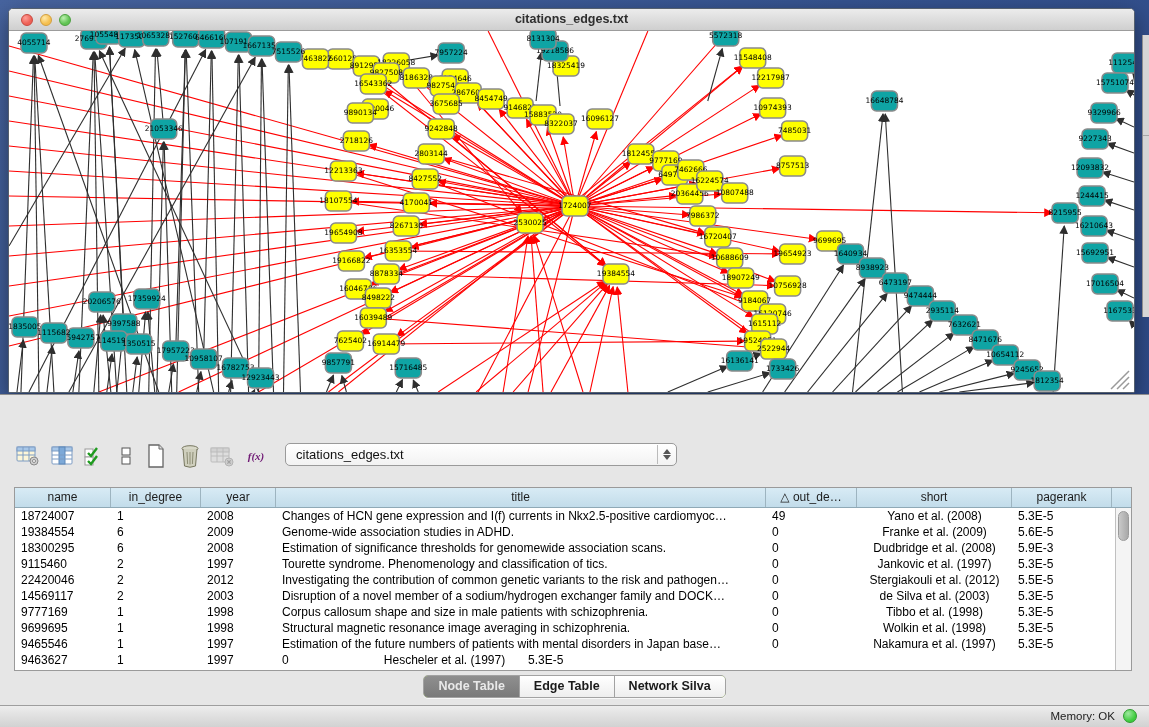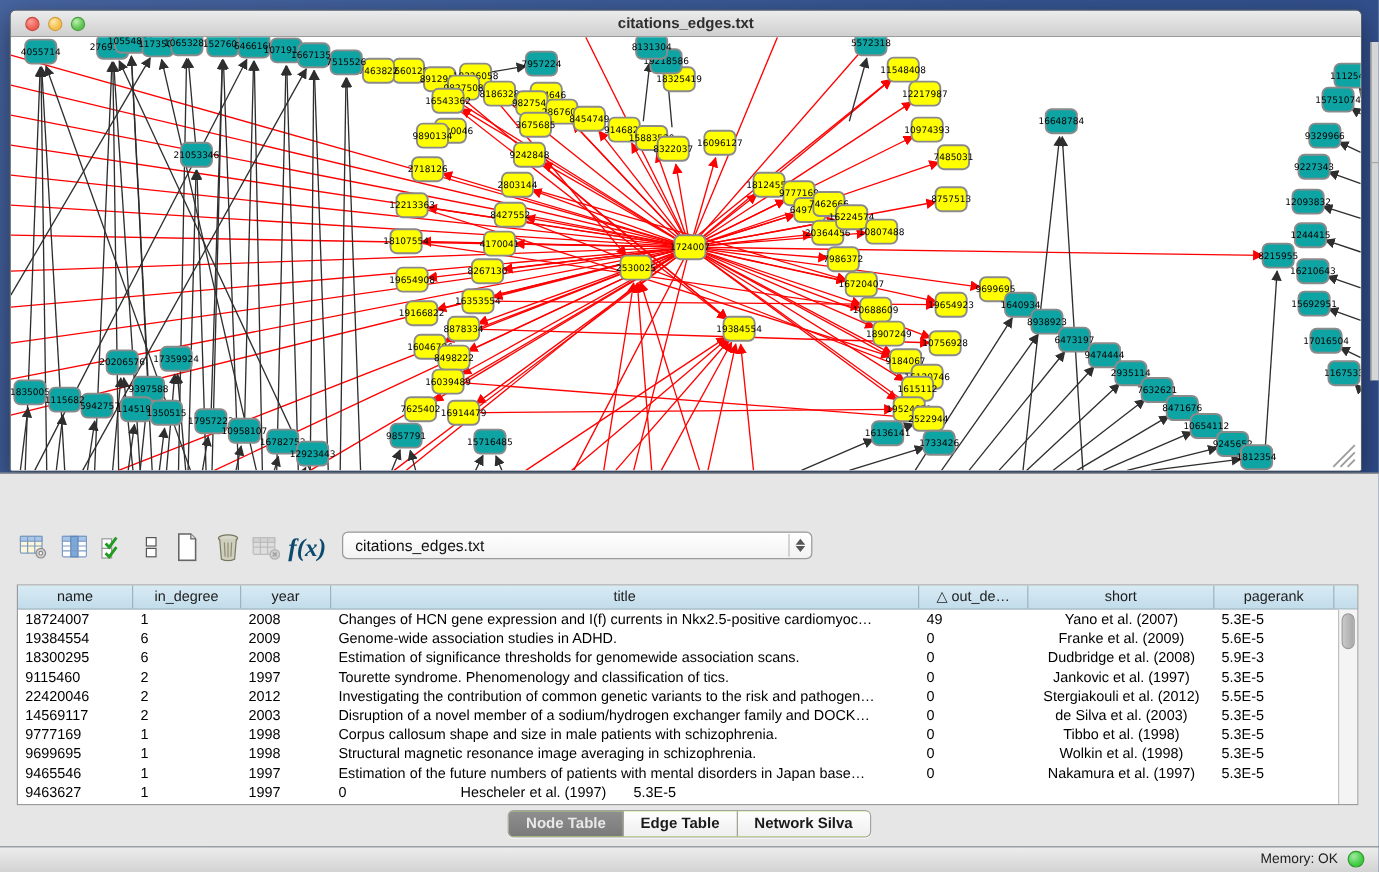--- a/index.html
+++ b/index.html
@@ -32,21 +32,21 @@
     background:#e6e6e6; border-top:1px solid #8e8e8e; }
   .tp-header { height:25px; background:linear-gradient(#f1f1f1,#e2e2e2);
     border-bottom:1px solid #c6c6c6; position:relative; }
   .tp-title { position:absolute; left:12px; top:4px; font-size:13px; color:#1f1f1f; }
   .tp-float { position:absolute; right:44px; top:5px; width:15px; height:15px; cursor:pointer; }
   .tp-close { position:absolute; right:16px; top:3px; font-size:15px; font-weight:bold; color:#111; cursor:pointer; }
 
   .toolbar { position:absolute; left:0; top:44px; height:36px; width:100%; }
   .tool-btn { position:absolute; top:2px; width:28px; height:30px; display:flex;
     align-items:center; justify-content:center; border-radius:4px; cursor:pointer; }
-  .fx { font-size:21px; font-style:italic; font-weight:bold; color:#0c4a6e; font-family:"Liberation Serif",serif; }
+  .fx { font-size:11px; font-style:italic; font-weight:bold; color:#701a75; font-family:"Liberation Serif",serif; }
   .combo { position:absolute; left:285px; top:4px; width:392px; height:23px; background:linear-gradient(#fff,#f2f2f2);
     border:1px solid #9a9a9a; border-radius:5px; font-size:13px; color:#111;
     line-height:21px; padding-left:10px; cursor:pointer; }
   .combo-stepper { position:absolute; right:1px; top:1px; bottom:1px; width:18px;
     border-left:1px solid #bbb; display:flex; flex-direction:column; align-items:center; justify-content:center; gap:1px; }
   .combo-stepper span { width:0; height:0; border-left:4px solid transparent; border-right:4px solid transparent; }
   .up   { border-bottom:5px solid #555; }
   .down { border-top:5px solid #555; }
 
   .tbl { position:absolute; left:14px; top:92px; width:1118px; height:184px;
@@ -838,21 +838,21 @@
         <div class="th" style="width: 155px;">short</div>
         <div class="th" style="width: 100px;">pagerank</div>
       </div>
     <div class="tbl-body" id="tbl-body">
         <div class="tr">
           <div class="td" style="width: 96px;">18724007</div>
           <div class="td" style="width: 90px;">1</div>
           <div class="td" style="width: 75px;">2008</div>
           <div class="td" style="width: 490px;">Changes of HCN gene expression and I(f) currents in Nkx2.5-positive cardiomyoc…</div>
           <div class="td" style="width: 91px;">49</div>
-          <div class="td center" style="width: 155px;">Yano et al. (2007)</div>
+          <div class="td center" style="width: 155px;">Yano et al. (2008)</div>
           <div class="td" style="width: 100px;">5.3E-5</div>
         </div>
         <div class="tr">
           <div class="td" style="width: 96px;">19384554</div>
           <div class="td" style="width: 90px;">6</div>
           <div class="td" style="width: 75px;">2009</div>
           <div class="td" style="width: 490px;">Genome-wide association studies in ADHD.</div>
           <div class="td" style="width: 91px;">0</div>
           <div class="td center" style="width: 155px;">Franke et al. (2009)</div>
           <div class="td" style="width: 100px;">5.6E-5</div>

